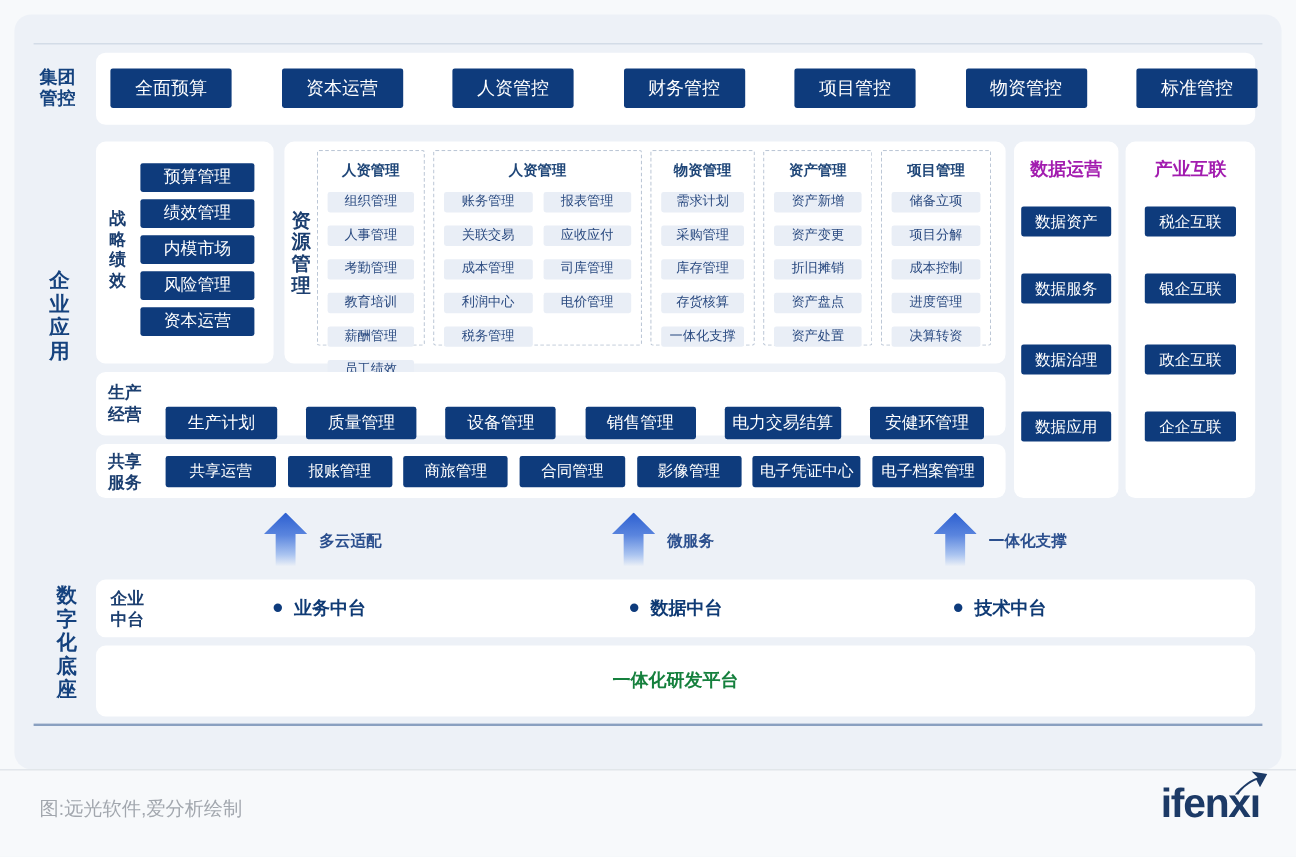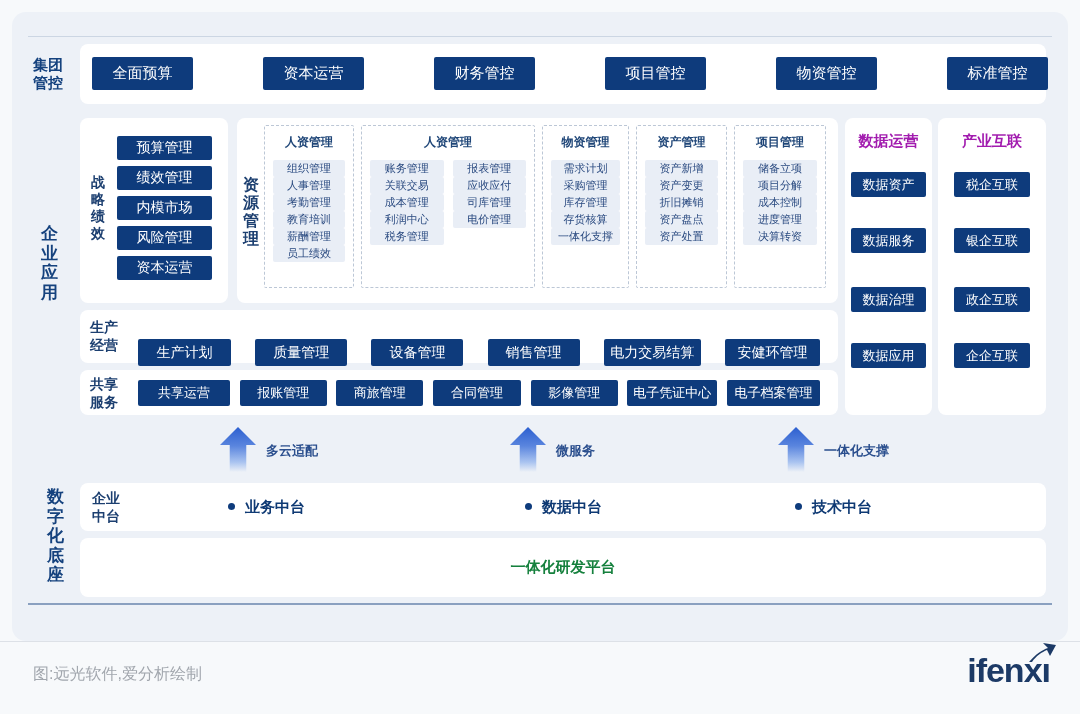--- a/index.html
+++ b/index.html
@@ -63,21 +63,21 @@
   .res-group:nth-child(1){width:90px;}
   .res-group:nth-child(2){width:174px;}
   .res-group:nth-child(3){width:87px;}
   .res-group:nth-child(4){width:91px;}
   .res-group:nth-child(5){width:92px;}
   .res-title{
     text-align:center;color:#1f4678;font-weight:bold;font-size:12px;
     margin:10px 0 11px 0;line-height:13px;
   }
   .res-cols{display:flex;gap:9px;padding:0 8px;}
-  .res-col{flex:1;display:flex;flex-direction:column;gap:0;}
+  .res-col{flex:1;display:flex;flex-direction:column;gap:11px;}
   .res-item{
     height:17px;line-height:17px;background:#e9eef6;color:#2a4a80;
     font-size:11px;text-align:center;border-radius:2px;white-space:nowrap;overflow:hidden;
   }
 
   
   .row-label{
     position:absolute;color:#1c3f70;font-weight:bold;font-size:14px;
     white-space:pre-line;line-height:1.25;
   }
@@ -176,20 +176,21 @@
   <div class="hairline top"></div>
   <div class="hairline bottom"></div>
   <div class="sep"></div>
 
   <div class="side-label group-ctl">集团
 管控</div>
   <div class="panel gc-panel">
     <div class="gc-btns">
         <div class="btn-navy gc-btn">全面预算</div>
         <div class="btn-navy gc-btn">资本运营</div>
+        <div class="btn-navy gc-btn">人资管控</div>
         <div class="btn-navy gc-btn">财务管控</div>
         <div class="btn-navy gc-btn">项目管控</div>
         <div class="btn-navy gc-btn">物资管控</div>
         <div class="btn-navy gc-btn">标准管控</div>
       </div>
   </div>
 
   <div class="side-label ent">企
 业
 应

